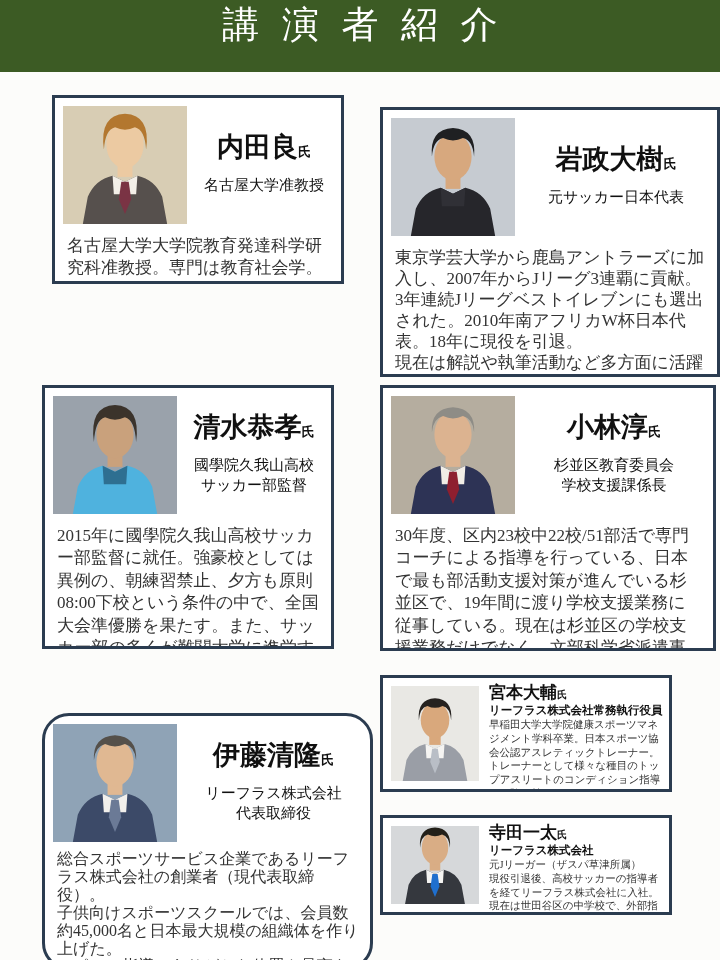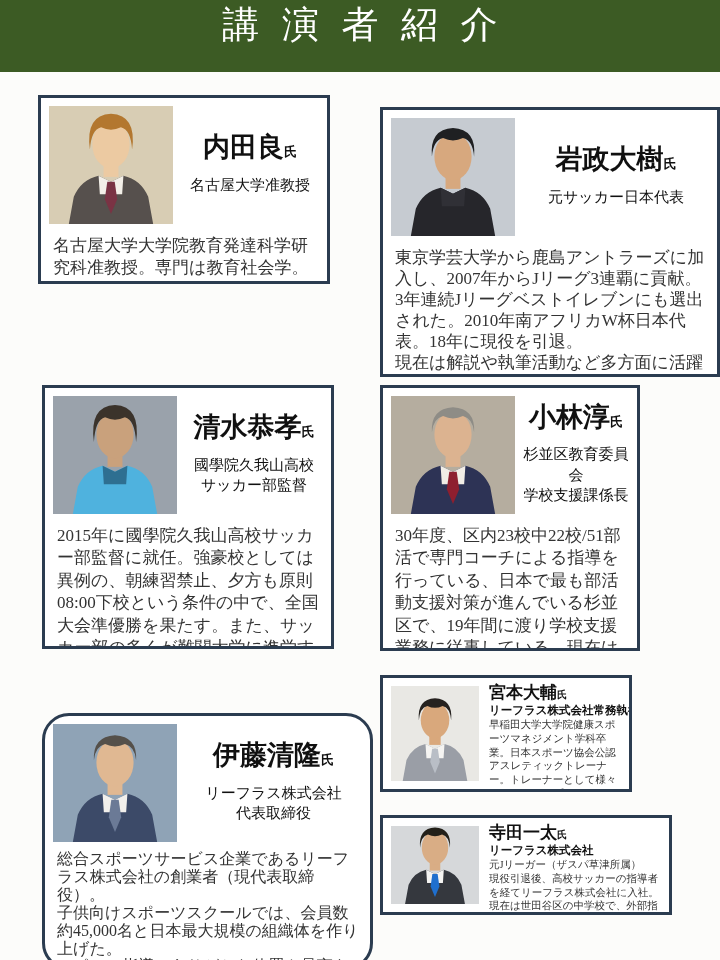--- a/index.html
+++ b/index.html
@@ -21,26 +21,26 @@
     margin:0;color:#ffffff;font-size:37px;font-weight:normal;
     letter-spacing:0.18em;text-indent:0.18em;
   }
 
   
   .card{
     position:absolute;box-sizing:border-box;
     background:#ffffff;border:3px solid var(--card-border,#2b3c50);
     overflow:hidden;
   }
-  .c1{left:38px;top:95px;width:292px;height:189px;}
+  .c1{left:52px;top:95px;width:292px;height:189px;}
   .c2{left:380px;top:107px;width:340px;height:270px;}
   .c3{left:42px;top:385px;width:292px;height:264px;}
-  .c4{left:380px;top:385px;width:260px;height:266px;}
+  .c4{left:380px;top:385px;width:336px;height:266px;}
   .c5{left:42px;top:713px;width:331px;height:257px;border-radius:27px;}
-  .c6{left:380px;top:675px;width:252px;height:117px;}
+  .c6{left:380px;top:675px;width:292px;height:117px;}
   .c7{left:380px;top:815px;width:292px;height:100px;}
 
   .head{display:flex;}
   .photo{
     flex:none;width:124px;height:118px;margin:8px 0 2px 8px;
     overflow:hidden;background:#ddd;
   }
   .photo svg{display:block;width:100%;height:100%;}
   .namebox{
     flex:1;display:flex;flex-direction:column;

